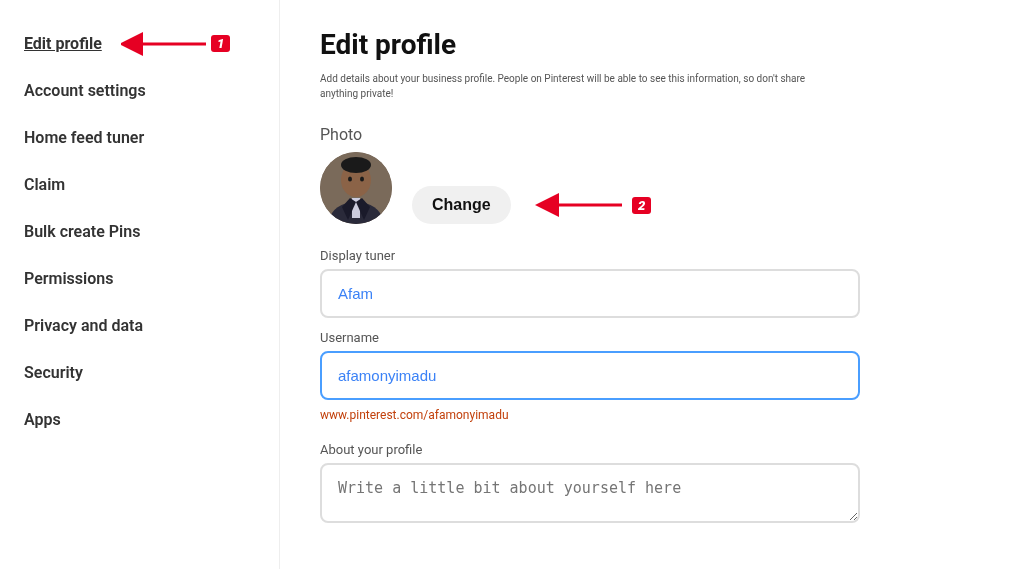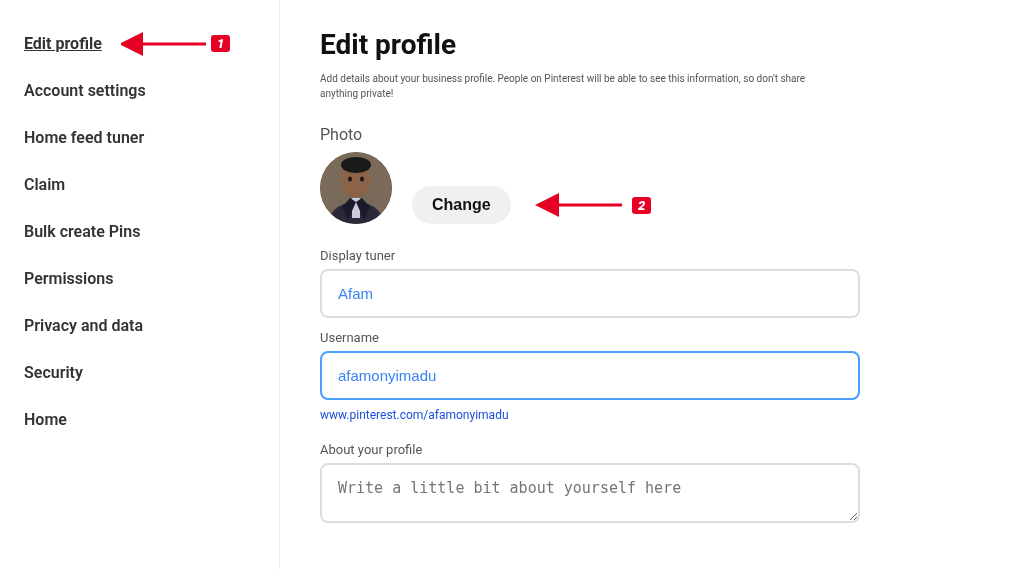--- a/index.html
+++ b/index.html
@@ -97,21 +97,21 @@
       border-radius: 8px;
       outline: none;
       margin-bottom: 8px;
       color: #3b82f6;
     }
     .text-input.focused {
       border-color: #4a9eff;
     }
     .url-hint {
       font-size: 12px;
-      color: #1d4ed8;
+      color: #c2410c;
       margin-bottom: 20px;
     }
     .field-group { margin-bottom: 4px; }
 
     
     .num-badge {
       display: inline-block;
       background: #e60023;
       color: white;
       font-weight: 900;
@@ -149,21 +149,21 @@
   <a class="sidebar-item">Permissions</a>
 
 
   <a class="sidebar-item">Privacy and data</a>
 
   <div style="position:relative; display:flex; ">
 
     <a class="sidebar-item">Security</a>
   </div>
 
-  <a class="sidebar-item">Home</a>
+  <a class="sidebar-item">Apps</a>
 </div>
 
 <div class="main">
   <h1 class="main-title">Edit profile</h1>
   <p class="main-subtitle">Add details about your business profile. People on Pinterest will be able to see this information, so don't share anything private!</p>
 
   <div class="field-group">
     <div class="photo-label">Photo</div>
     <div class="photo-row">
 

